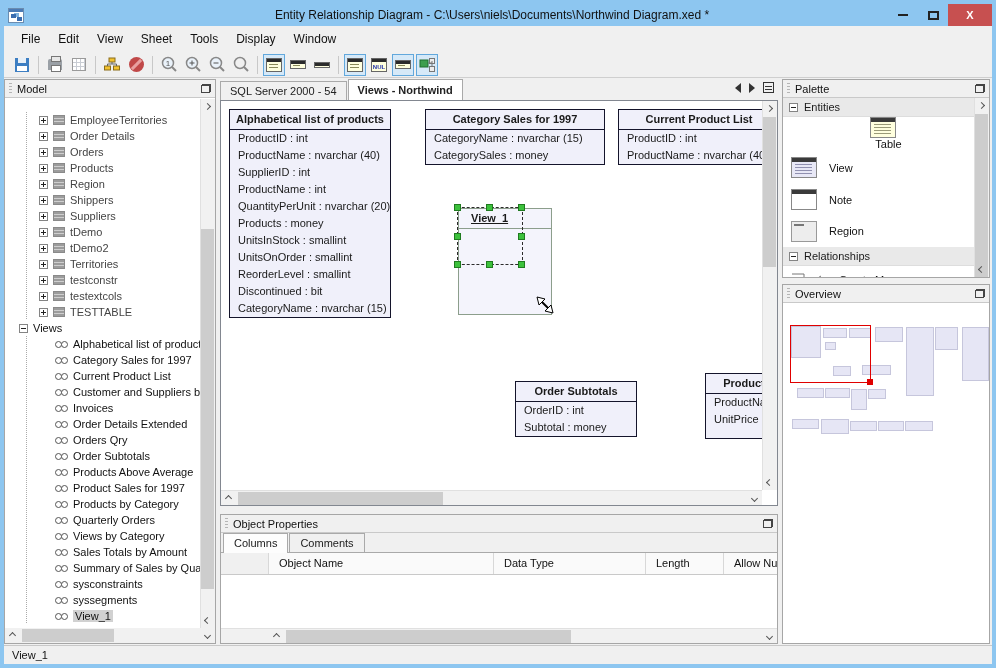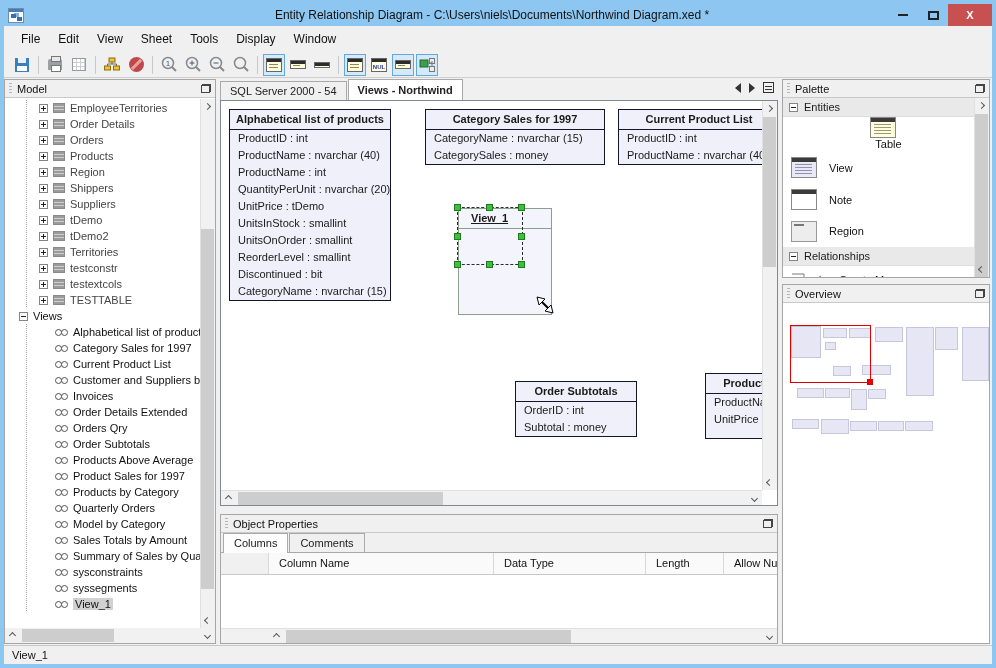--- a/index.html
+++ b/index.html
@@ -69,21 +69,21 @@
   .sb-h { position:absolute; left:0; right:0; bottom:0; height:15px; background:#F1F1F1; border-top:1px solid #E0E0E0; }
   .sb-btn { position:absolute; width:15px; height:15px; display:flex; align-items:center; justify-content:center; }
   .chev { width:5px; height:5px; border-left:1px solid #555; border-bottom:1px solid #555; display:inline-block; }
   .chev.up { transform:rotate(225deg); } .chev.down { transform:rotate(45deg); }
   .chev.left { transform:rotate(135deg); } .chev.right { transform:rotate(315deg); }
   .sb-thumb { position:absolute; background:#CDCDCD; }
 
   
   .left-dock { width:212px; margin:1px 0 1px 0; }
   .tree-wrap { flex:1; background:#fff; position:relative; overflow:hidden; border-top:1px solid #fff; }
-  .tree { position:absolute; inset:0 15px 0 0; overflow:hidden; padding-top:1px; }
+  .tree { position:absolute; inset:0 15px 0 0; overflow:hidden; padding-top:13px; }
   .trow { height:16px; display:flex; align-items:center; white-space:nowrap; overflow:hidden; }
   .trow.table { padding-left:34px; }
   .trow.views-root { padding-left:14px; }
   .trow.view { padding-left:50px; }
   .expand { width:9px; height:9px; border:1px solid #848484; background:#fff; position:relative; margin-right:5px; flex:none; }
   .expand::before, .expand.minus::before { content:''; position:absolute; left:1px; top:3px; width:5px; height:1px; background:#222; }
   .expand.plus::after { content:''; position:absolute; left:3px; top:1px; width:1px; height:5px; background:#222; }
   .tbl-ic { width:12px; height:10px; flex:none; margin-right:5px; border:1px solid #8a8a8a; background:
     repeating-linear-gradient(to bottom,#9c9c9c 0 2px,#cfcfcf 2px 3px); }
   .glasses { width:13px; height:6px; position:relative; flex:none; margin-right:5px; }
@@ -399,21 +399,21 @@
             <div class="trow view">
                 <span class="glasses"></span>
                 <span class="tlabel">Products by Category</span>
               </div>
             <div class="trow view">
                 <span class="glasses"></span>
                 <span class="tlabel">Quarterly Orders</span>
               </div>
             <div class="trow view">
                 <span class="glasses"></span>
-                <span class="tlabel">Model by Category</span>
+                <span class="tlabel">Views by Category</span>
               </div>
             <div class="trow view">
                 <span class="glasses"></span>
                 <span class="tlabel">Sales Totals by Amount</span>
               </div>
             <div class="trow view">
                 <span class="glasses"></span>
                 <span class="tlabel">Summary of Sales by Qua</span>
               </div>
             <div class="trow view">
@@ -462,23 +462,24 @@
         </div>
       </div>
 
       <div class="canvas-wrap">
         <div class="canvas">
 
           <div class="entity" style="left:8px;top:8px;width:162px;">
             <div class="ent-title">Alphabetical list of products</div>
             <div class="ent-col">ProductID : int</div>
             <div class="ent-col">ProductName : nvarchar (40)</div>
+            <div class="ent-col">SupplierID : int</div>
             <div class="ent-col">ProductName : int</div>
             <div class="ent-col">QuantityPerUnit : nvarchar (20)</div>
-            <div class="ent-col">UnitPrice : tDemo</div>
+            <div class="ent-col">Products : money</div>
             <div class="ent-col">UnitsInStock : smallint</div>
             <div class="ent-col">UnitsOnOrder : smallint</div>
             <div class="ent-col">ReorderLevel : smallint</div>
             <div class="ent-col">Discontinued : bit</div>
             <div class="ent-col" style="padding-bottom:3px;">CategoryName : nvarchar (15)</div>
           </div>
 
           <div class="entity" style="left:204px;top:8px;width:180px;">
             <div class="ent-title">Category Sales for 1997</div>
             <div class="ent-col">CategoryName : nvarchar (15)</div>
@@ -550,21 +551,21 @@
           <span class="ptitle">Object Properties</span>
           <span class="float-ic"></span>
         </div>
         <div class="prop-tabs">
           <div class="ptab active">Columns</div>
           <div class="ptab">Comments</div>
         </div>
         <div class="grid-wrap">
           <div class="grid-head">
             <div class="gh-cell gh-sel"></div>
-            <div class="gh-cell gh-name">Column Name</div>
+            <div class="gh-cell gh-name">Object Name</div>
             <div class="gh-cell gh-type">Data Type</div>
             <div class="gh-cell gh-len">Length</div>
             <div class="gh-cell gh-null">Allow Nulls</div>
           </div>
         </div>
         <div style="height:15px;position:relative;background:#F1F1F1;border-top:1px solid #E0E0E0;">
           <div class="sb-btn" style="left:48px;top:0;">
               <span class="chev left"></span>
             </div>
           <div class="sb-thumb" style="left:65px;top:1px;height:13px;width:285px;"></div>

